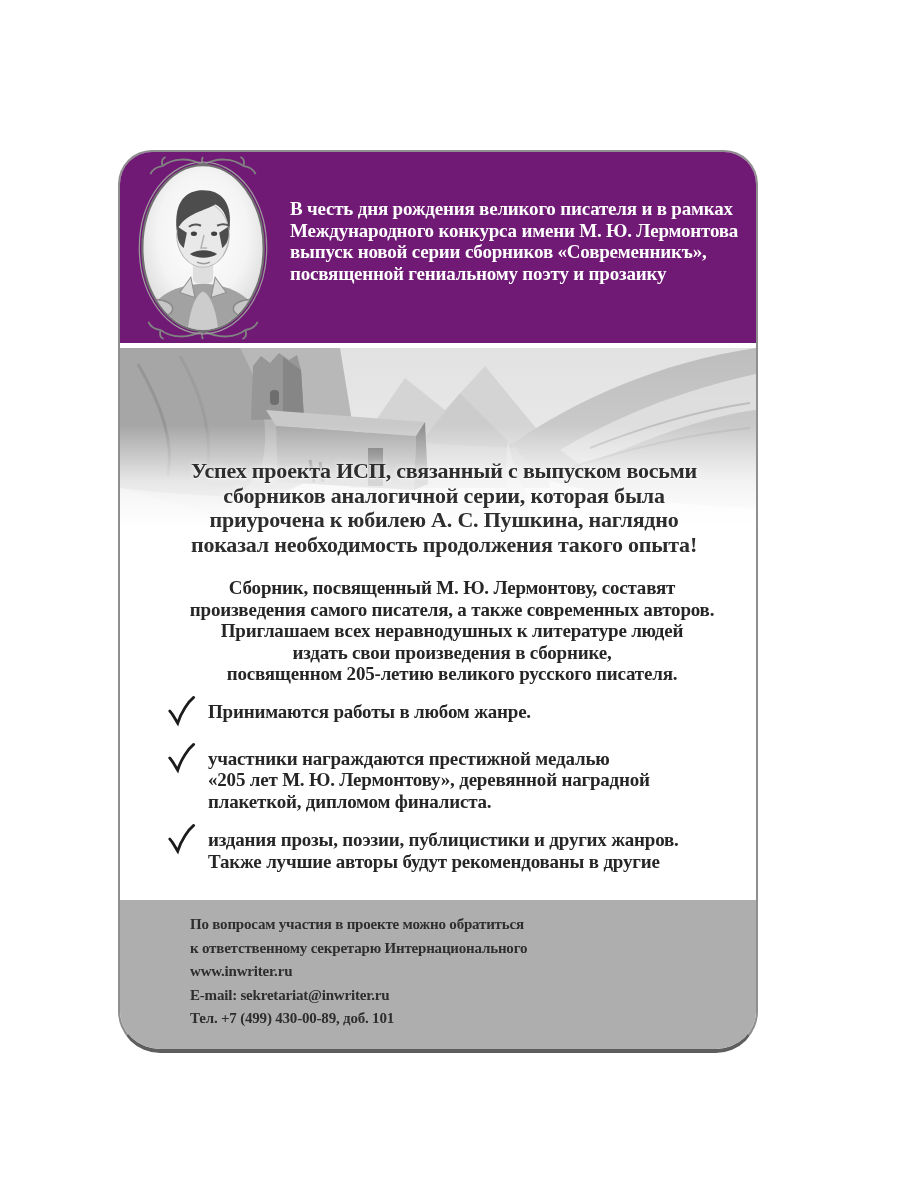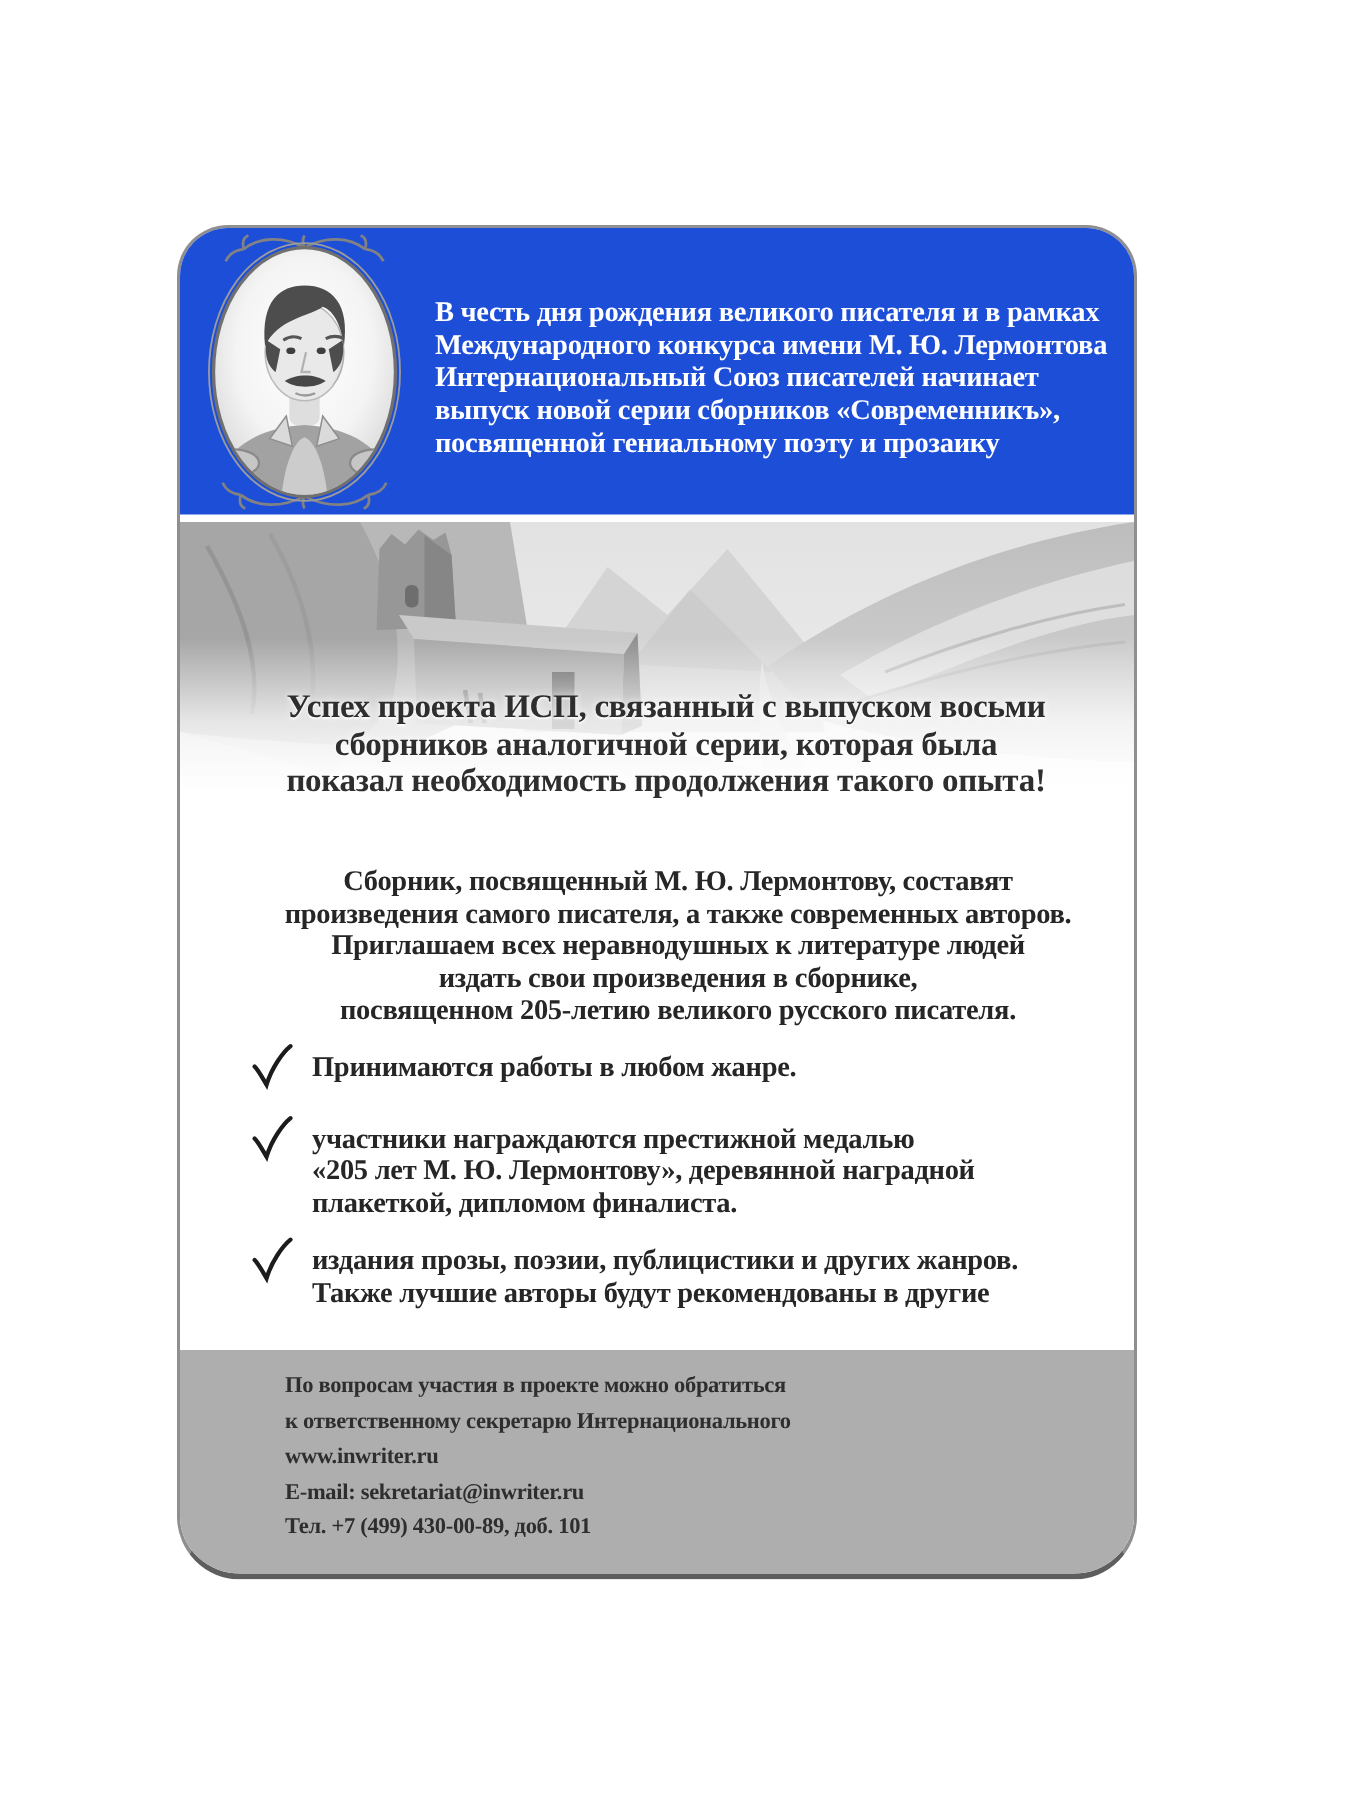--- a/index.html
+++ b/index.html
@@ -12,21 +12,21 @@
 
   .card{
     position:absolute;left:118px;top:150px;width:640px;height:903px;
     box-sizing:border-box;background:#fff;
     border:2px solid #8f8f8f;border-bottom:4px solid #5e5e5e;
     border-radius:34px 34px 42px 42px;
     overflow:hidden;display:flex;flex-direction:column;
   }
 
   
-  .header{flex:none;height:191px;background:#1d4ed8;position:relative;}
+  .header{flex:none;height:191px;background:#701a75;position:relative;}
   .portrait{position:absolute;left:6px;top:4px;width:154px;height:184px;}
   .header-text{
     position:absolute;left:170px;top:46px;right:10px;
     color:#ffffff;font-weight:bold;font-size:19px;line-height:21.7px;
     letter-spacing:-0.2px;
   }
   .line{white-space:pre;}
 
   
   .hero{flex:none;margin-top:5px;height:214px;position:relative;background:#fff;}
@@ -119,21 +119,20 @@
             <ellipse cx="87" cy="77" rx="3" ry="2.2" fill="#3f3f3f"></ellipse>
             <path d="M77 78 l-3 13 l6 0" stroke="#b2b2b2" stroke-width="1.5" fill="none"></path>
             <path d="M63 97 C70 92 83 92 90 97 C83 102 70 102 63 97 Z" fill="#474747"></path>
             <path d="M70 105 q7 3 13 0" stroke="#9a9a9a" stroke-width="1.5" fill="none"></path>
           </g>
         </svg>
       </div>
       <div class="header-text">
         <div class="line">В честь дня рождения великого писателя и в рамках</div>
         <div class="line">Международного конкурса имени М. Ю. Лермонтова</div>
-        <div class="line">Интернациональный Союз писателей начинает</div>
         <div class="line">выпуск новой серии сборников «Современникъ»,</div>
         <div class="line">посвященной гениальному поэту и прозаику</div>
       </div>
     </div>
 
     <div class="hero">
       <svg class="landscape" viewBox="0 0 636 214" preserveAspectRatio="none">
         <defs>
           <linearGradient id="sky" x1="0" y1="0" x2="0" y2="1">
             <stop offset="0%" stop-color="#e2e2e2"></stop>
@@ -171,20 +170,21 @@
         <path d="M296 88 L305 74 L308 136 L294 142 Z" fill="#8e8e8e"></path>
         <rect x="248" y="100" width="15" height="38" fill="#5f5f5f"></rect>
         <path d="M190 112 l4 22 M200 114 l3 20" stroke="#6a6a6a" stroke-width="3" fill="none"></path>
 
         <path d="M0 140 C80 150 180 152 260 150 C330 150 380 160 420 180 L420 214 L0 214 Z" fill="#cfcfcf" opacity="0.8"></path>
       </svg>
       <div class="hero-fade"></div>
       <div class="headline">
         <div class="line">Успех проекта ИСП, связанный с выпуском восьми</div>
         <div class="line">сборников аналогичной серии, которая была</div>
+        <div class="line">приурочена к юбилею А. С. Пушкина, наглядно</div>
         <div class="line">показал необходимость продолжения такого опыта!</div>
       </div>
     </div>
 
     <div class="intro">
       <div class="line">Сборник, посвященный М. Ю. Лермонтову, составят</div>
       <div class="line">произведения самого писателя, а также современных авторов.</div>
       <div class="line">Приглашаем всех неравнодушных к литературе людей</div>
       <div class="line">издать свои произведения в сборнике,</div>
       <div class="line">посвященном 205-летию великого русского писателя.</div>

